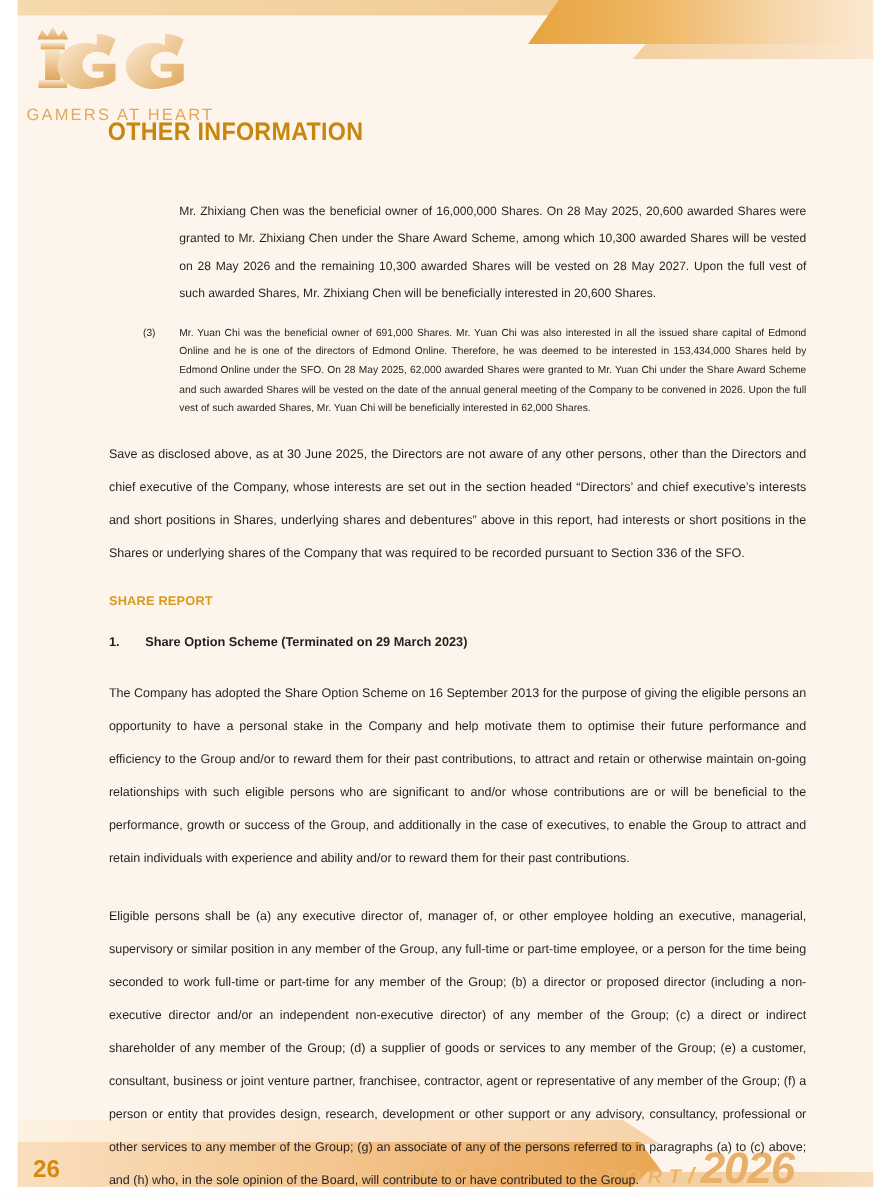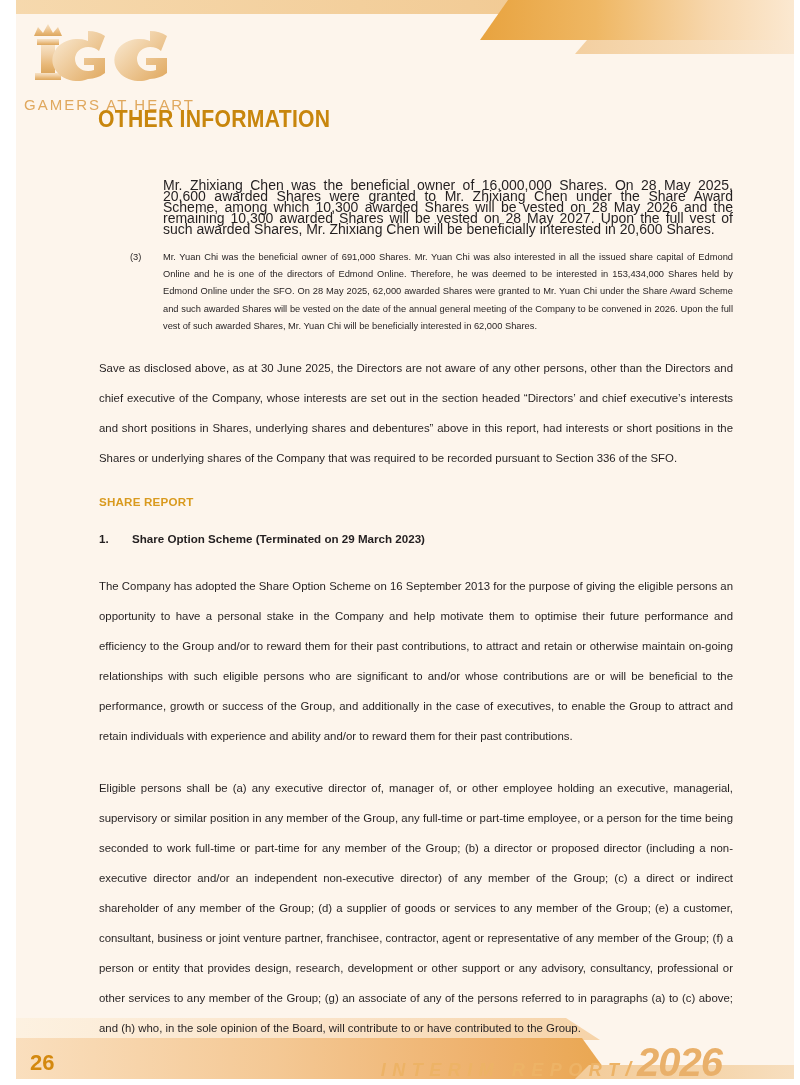--- a/index.html
+++ b/index.html
@@ -111,22 +111,22 @@
   .content {
     position: absolute;
     left: 99px; top: 180px;
     width: 634px;
     z-index: 5;
     color: #231f20;
   }
 
   
   .note-para {
-    font-size: 14px;
-    line-height: 11px;
+    font-size: 11px;
+    line-height: 25px;
     text-align: justify;
     margin: 0 0 14px 0;
     padding-left: 64px;
     color: #231f20;
   }
   .note-item {
     position: relative;
     font-size: 9.3px;
     line-height: 17.2px;
     text-align: justify;

